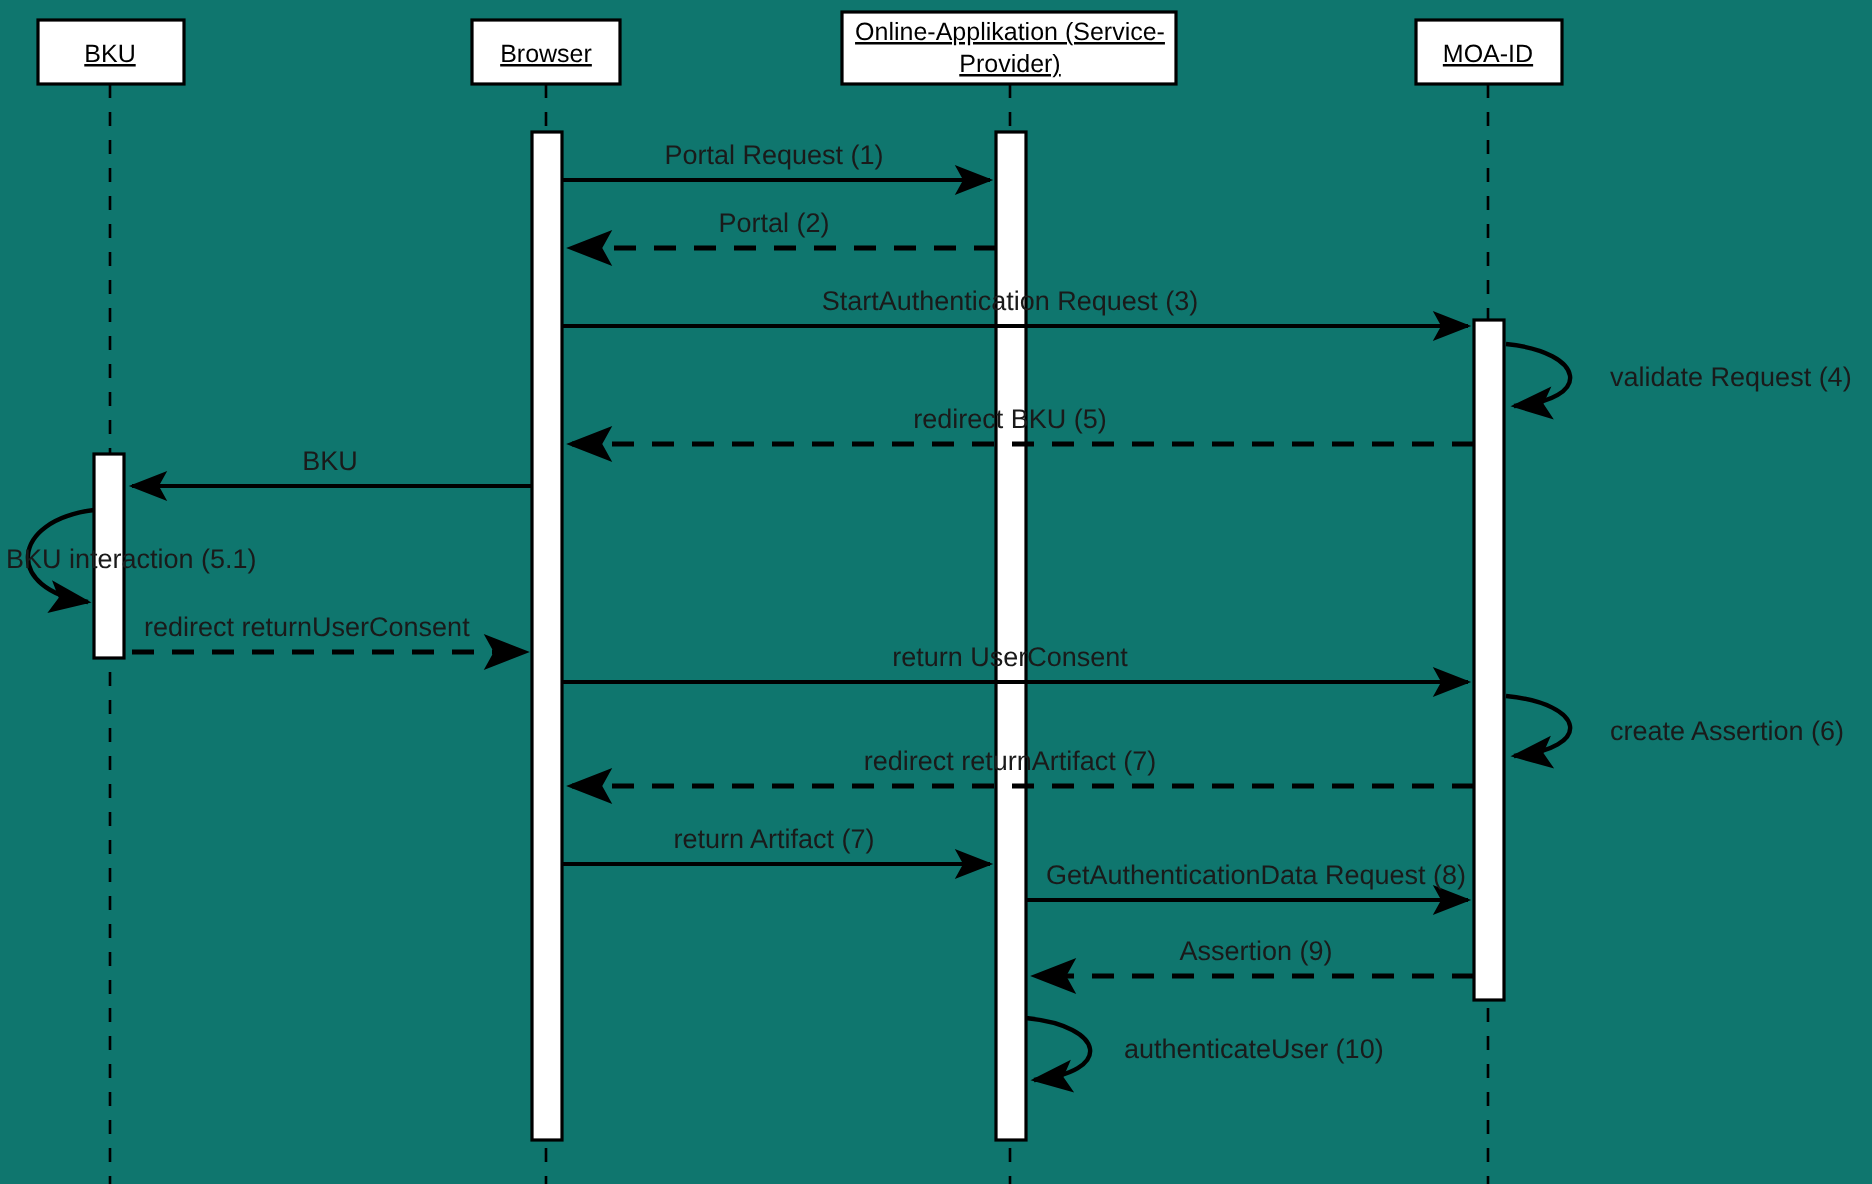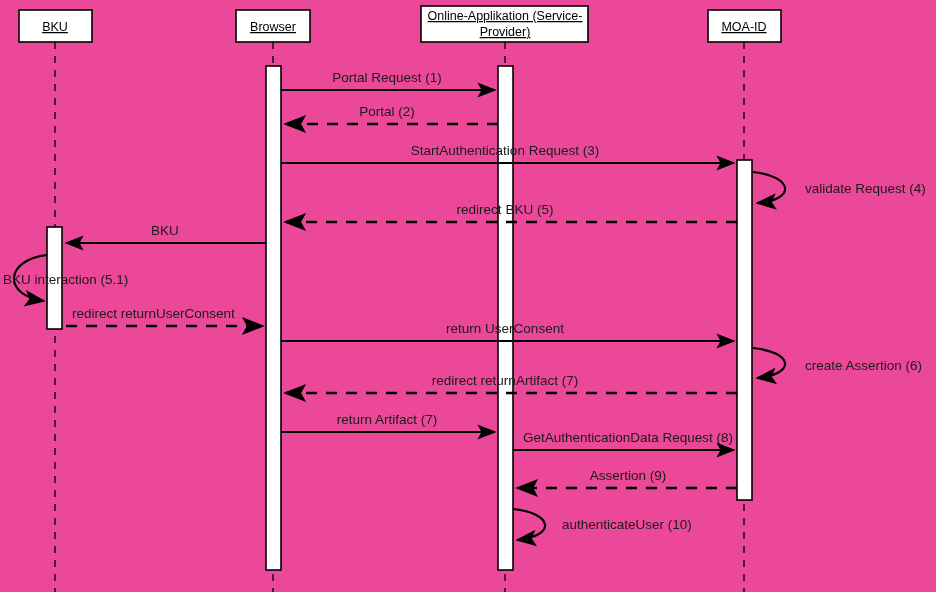--- a/index.html
+++ b/index.html
@@ -4,21 +4,21 @@
 <style>
   html, body {
     margin: 0;
     padding: 0;
     background: #ffffff;
   }
   #diagram-root {
     position: relative;
     width: 936px;
     height: 592px;
-    background: #ec4899;
+    background: #0f766e;
     font-family: "Liberation Sans", sans-serif;
     overflow: hidden;
   }
   #seq-svg {
     position: absolute;
     left: 0;
     top: 0;
     width: 936px;
     height: 592px;
   }

